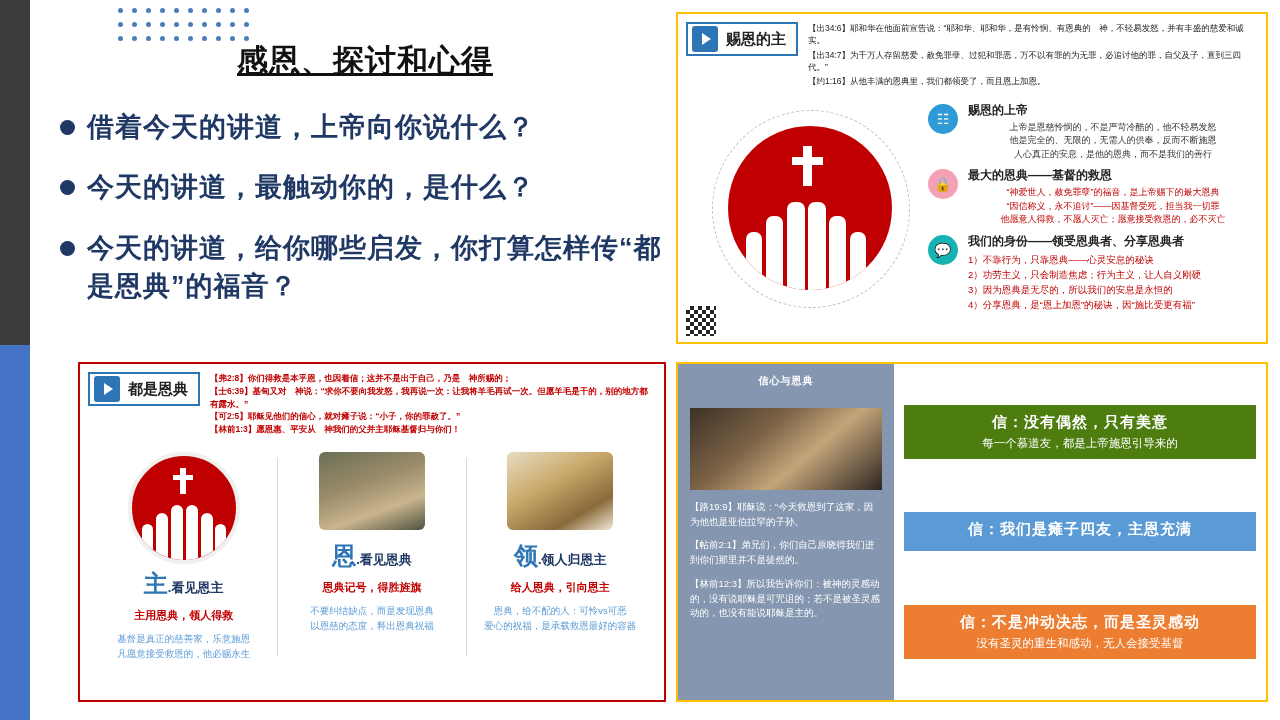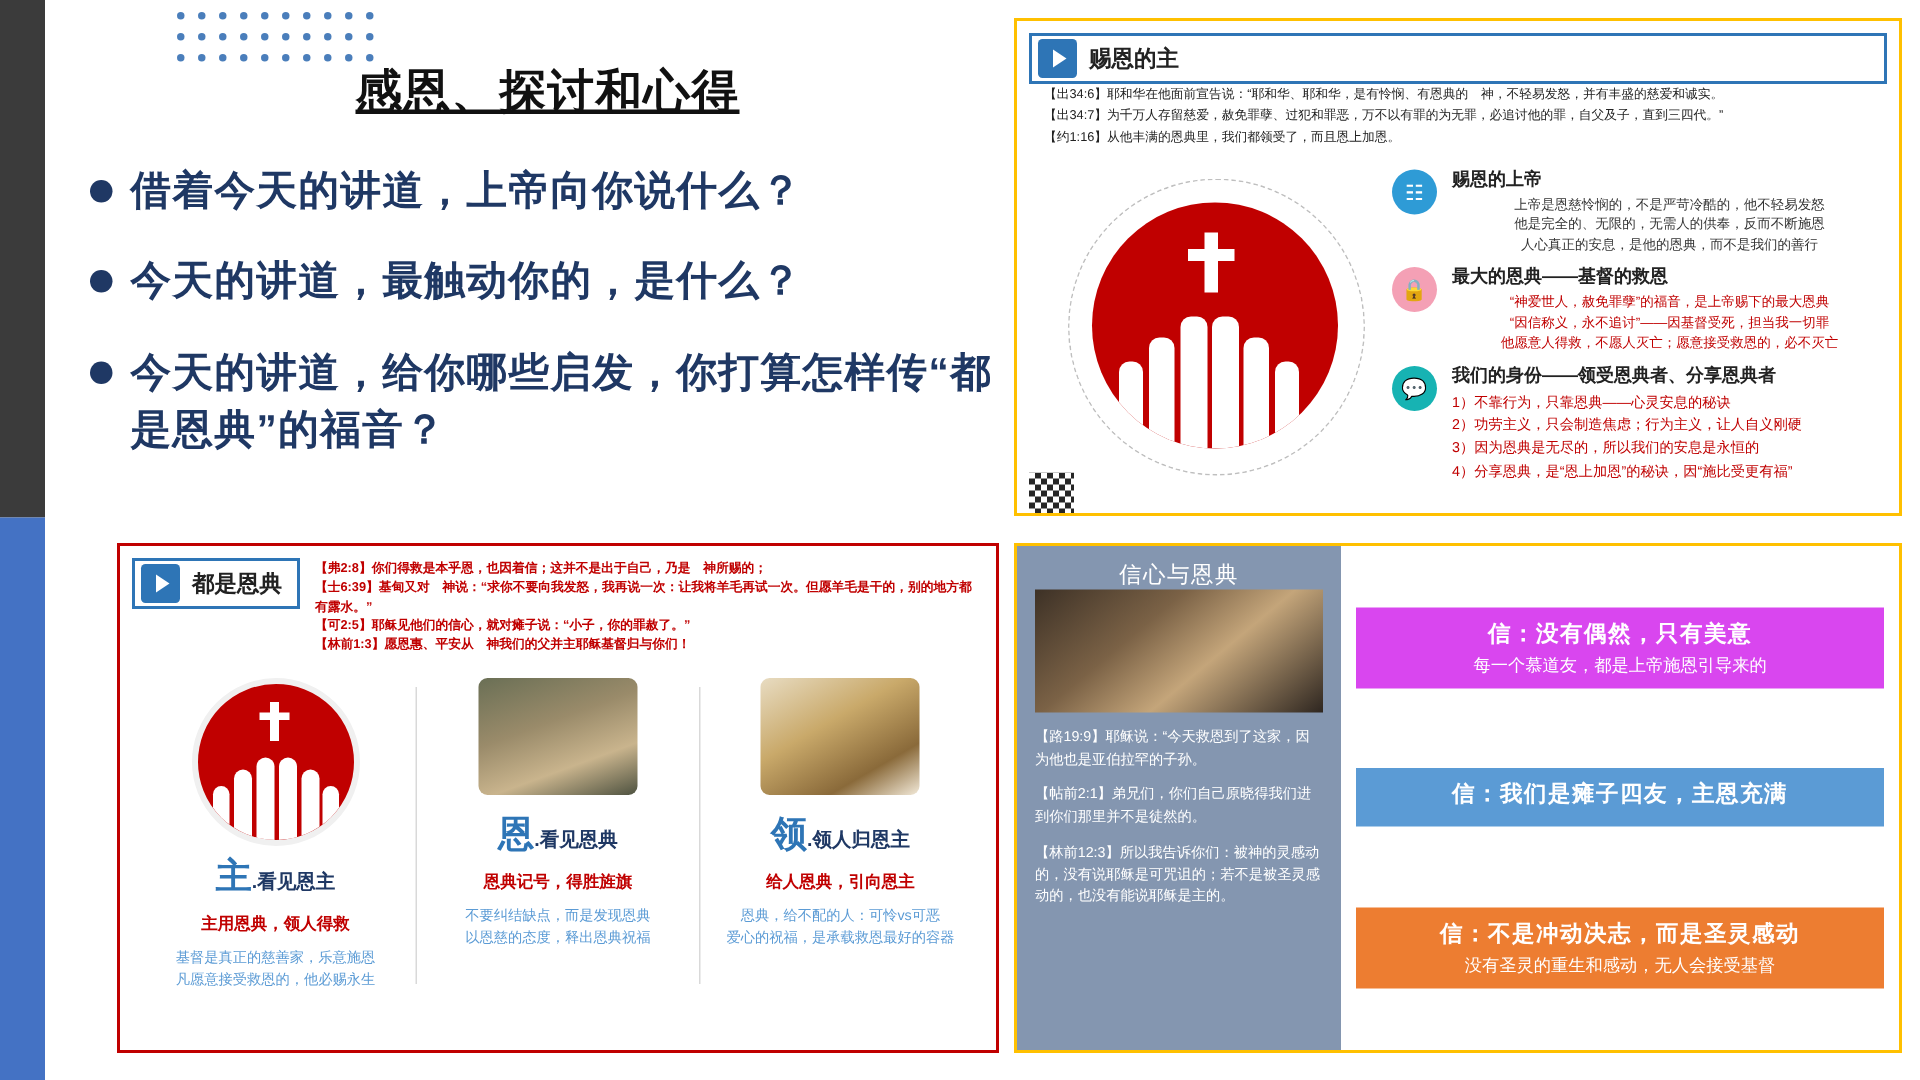--- a/index.html
+++ b/index.html
@@ -90,21 +90,20 @@
     left: 676px; top: 12px;
     width: 592px; height: 332px;
     background: #ffffff;
     border: 2px solid #ffc000;
     box-sizing: border-box;
     overflow: hidden;
   }
   .tr-head {
     display: flex;
     padding: 8px 8px 2px 8px;
-    flex-direction: column;
   }
   .badge {
     display: flex;
     align-items: center;
     border: 2px solid #2e75b6;
     padding: 3px 10px 3px 4px;
     height: 34px;
     box-sizing: border-box;
     flex: none;
   }
@@ -312,24 +311,24 @@
   }
   .br-left {
     width: 216px;
     background: #8496b0;
     padding: 10px 12px;
     box-sizing: border-box;
     color: #ffffff;
   }
   .br-title {
     text-align: center;
-    font-size: 15px;
-    font-weight: normal;
+    font-size: 10px;
+    font-weight: bold;
     letter-spacing: 1px;
-    margin-bottom: 0;
+    margin-bottom: 20px;
   }
   .br-img {
     width: 100%; height: 82px;
     background: linear-gradient(140deg,#3d3126 0%,#7b6246 35%,#c4a57a 60%,#2e2620 100%);
     margin-bottom: 10px;
   }
   .br-verse {
     font-size: 9.5px;
     line-height: 1.55;
     margin-bottom: 9px;
@@ -341,21 +340,21 @@
     box-sizing: border-box;
     display: flex;
     flex-direction: column;
     justify-content: space-around;
   }
   .card {
     padding: 8px 6px;
     text-align: center;
     color: #ffffff;
   }
-  .card.yellow { background: #d946ef; }
+  .card.yellow { background: #4d7c0f; }
   .card.blue { background: #5b9bd5; }
   .card.orange { background: #ed7d31; }
   .card-t {
     font-size: 15px;
     font-weight: bold;
     margin-bottom: 4px;
     letter-spacing: 1px;
   }
   .card-s {
     font-size: 11.5px;

